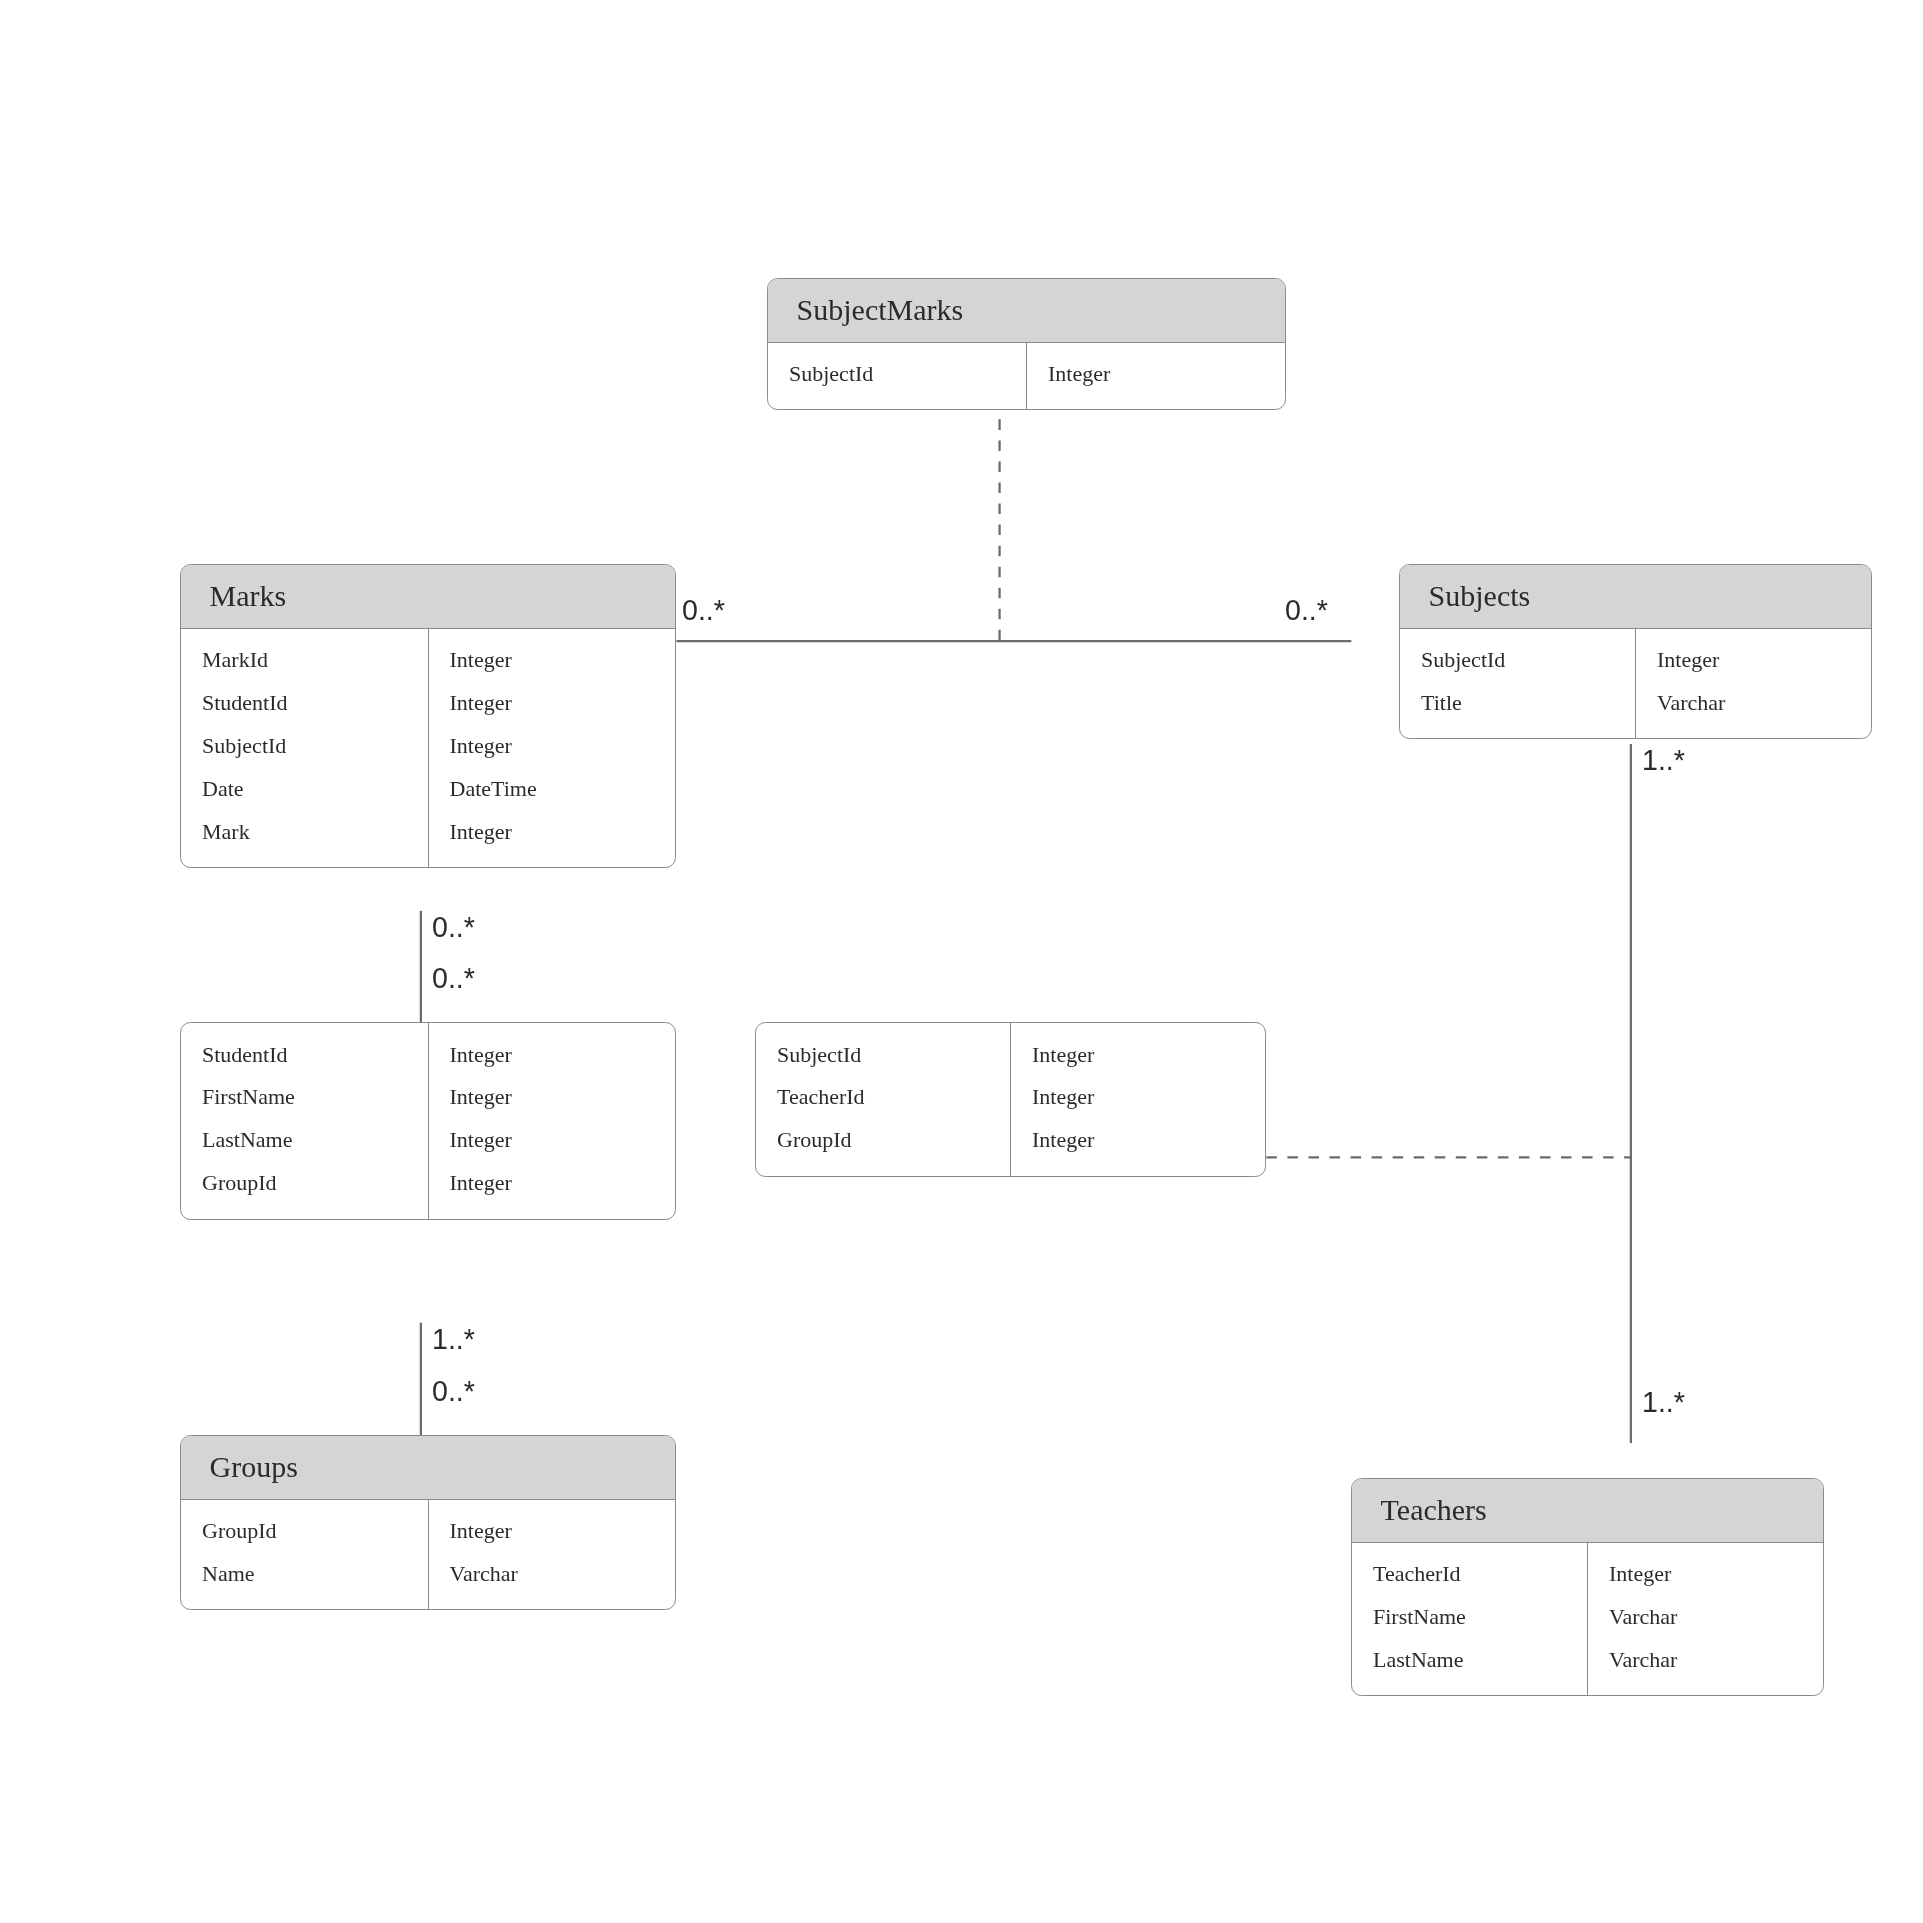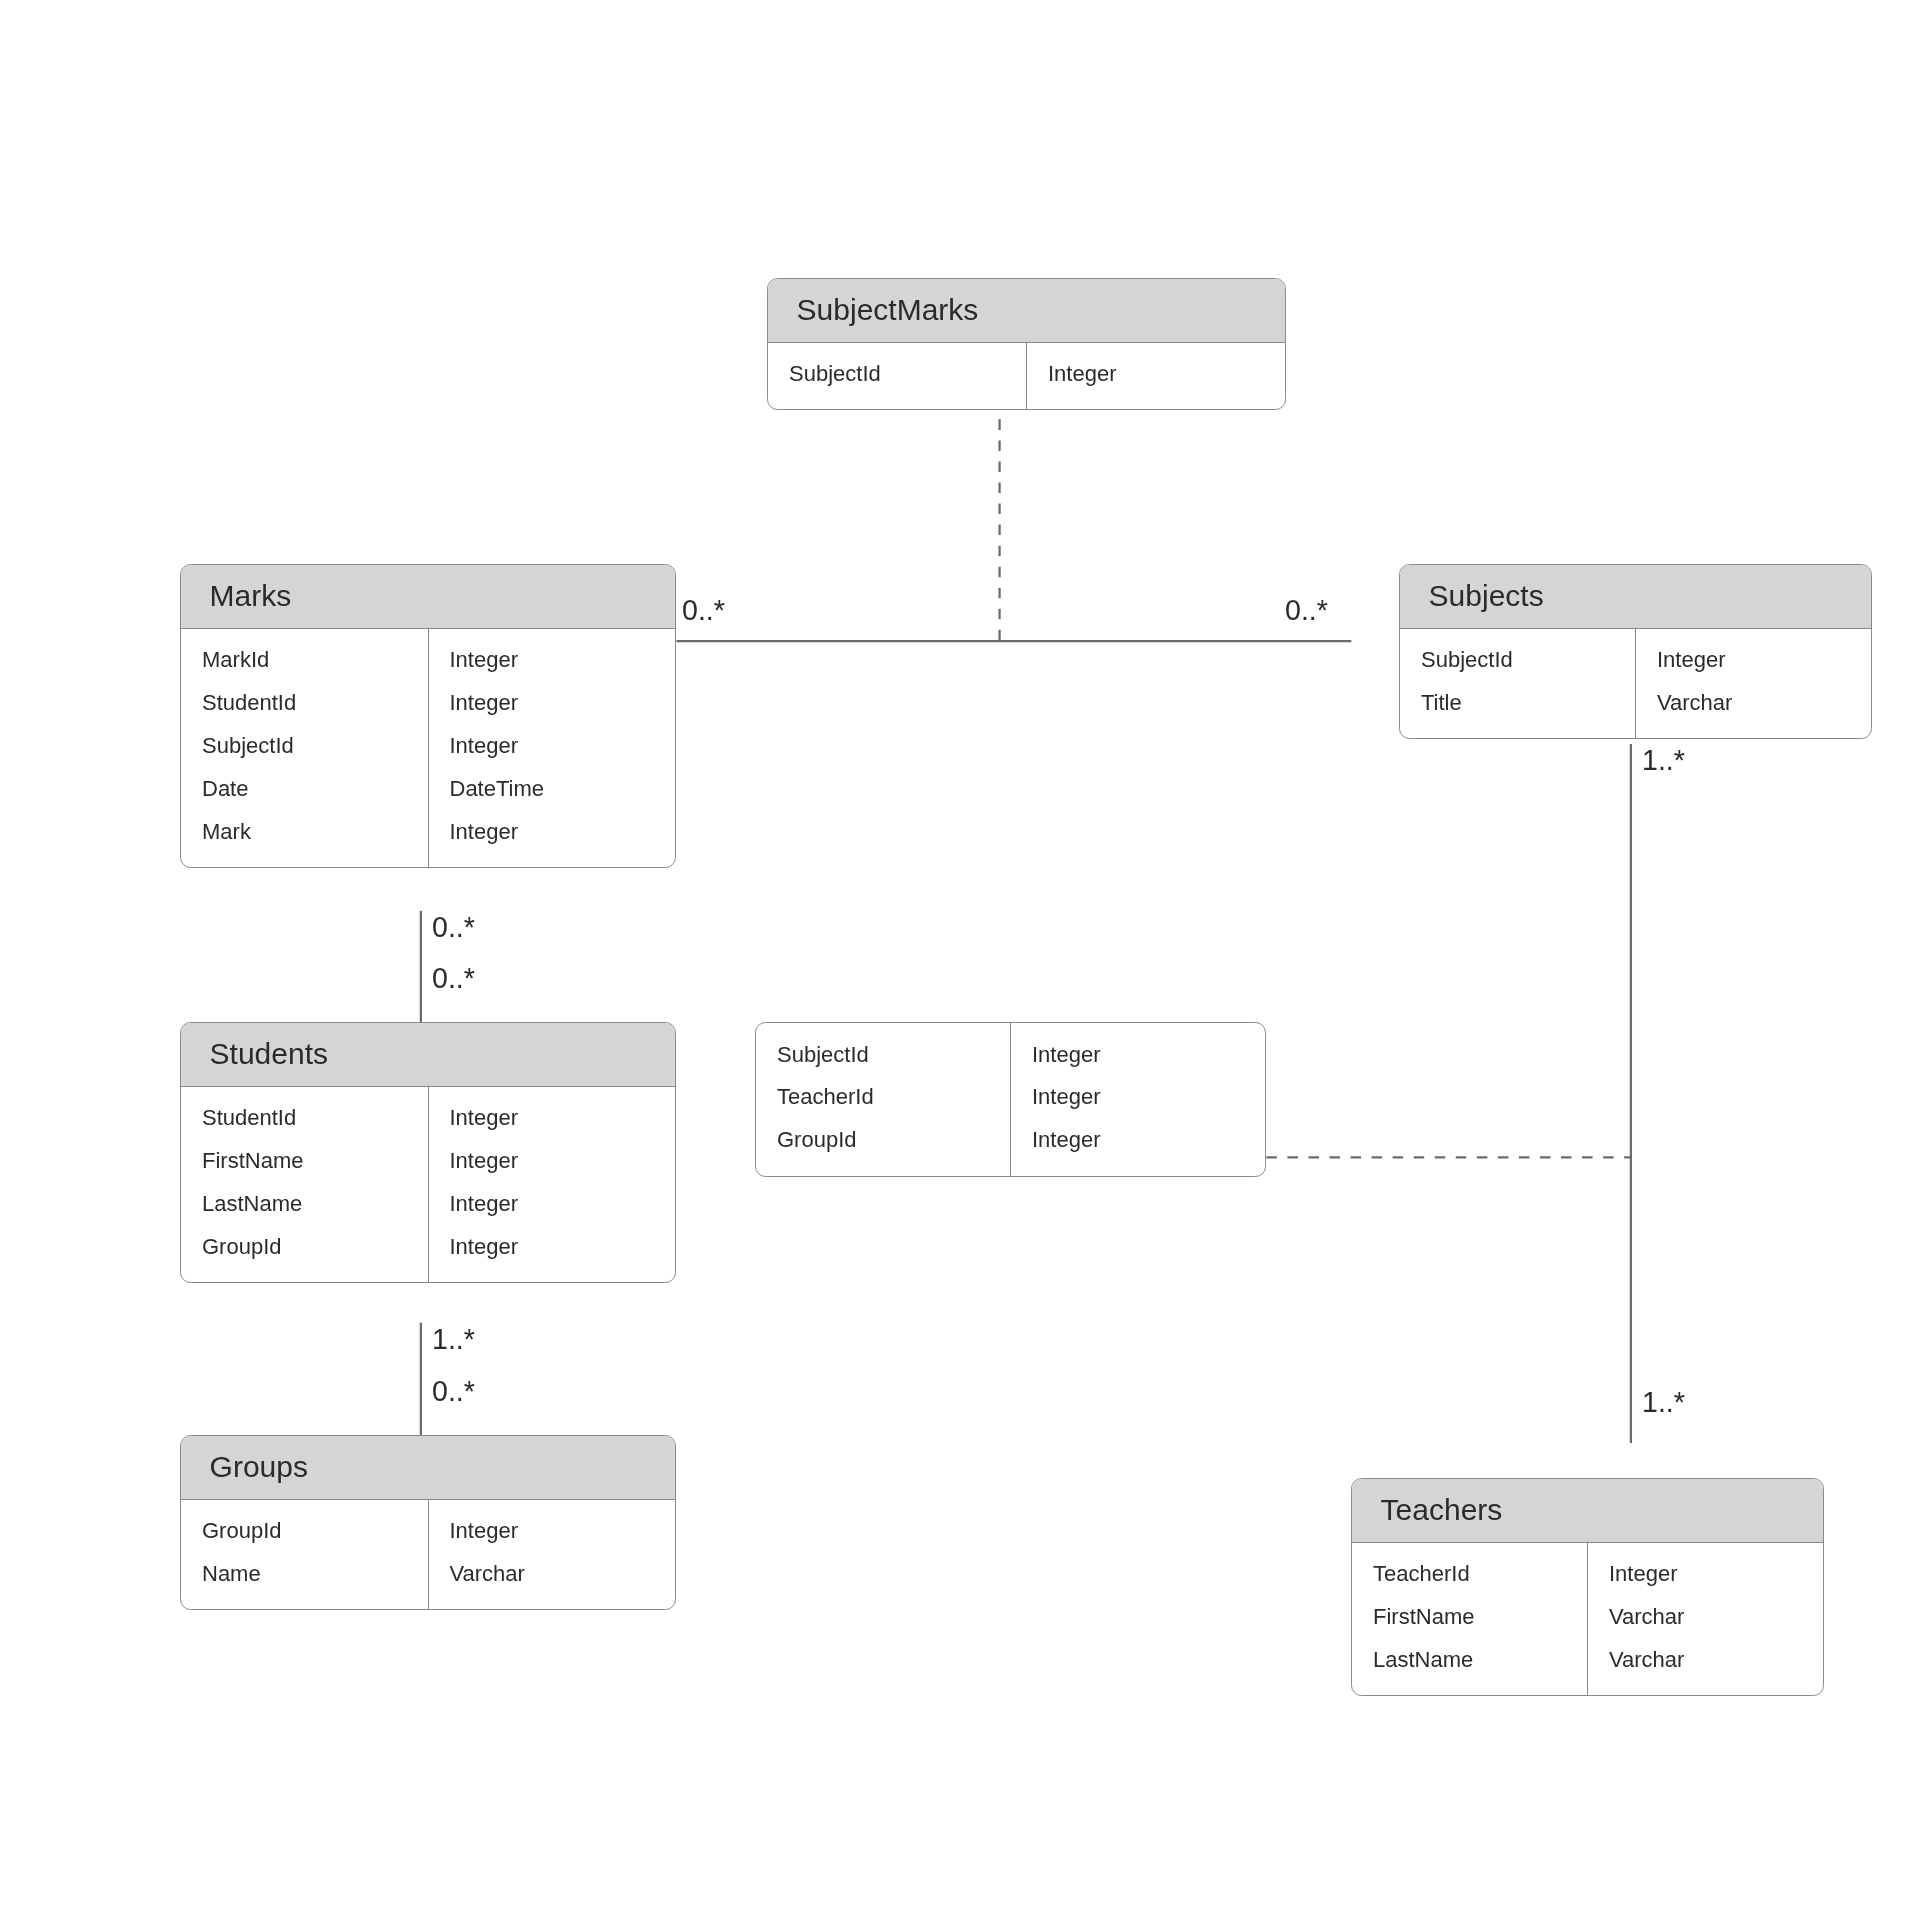--- a/index.html
+++ b/index.html
@@ -24,20 +24,21 @@
     height: 1924px;
     pointer-events: none;
   }
   .entity {
     position: absolute;
     border: 1.5px solid #8a8a8a;
     border-radius: 10.5px;
     background: #ffffff;
     box-sizing: border-box;
     overflow: hidden;
+    font-family: Liberation Serif, serif;
   }
   .entity .title {
     background: #d5d5d5;
     padding: 13.5px 21px 15px 28.6px;
     font-size: 30px;
     border-bottom: 1.5px solid #8a8a8a;
   }
   .entity .body {
     display: flex;
   }
@@ -115,21 +116,20 @@
           <div>Title</div>
         </div>
       <div class="col types">
           <div>Integer</div>
           <div>Varchar</div>
         </div>
     </div>
   </div>
 
   <div class="entity" style="left:180px; top:1022px; width:496px;">
-    <div class="title">Students</div>
     <div class="body">
       <div class="col names">
           <div>StudentId</div>
           <div>FirstName</div>
           <div>LastName</div>
           <div>GroupId</div>
         </div>
       <div class="col types">
           <div>Integer</div>
           <div>Integer</div>

